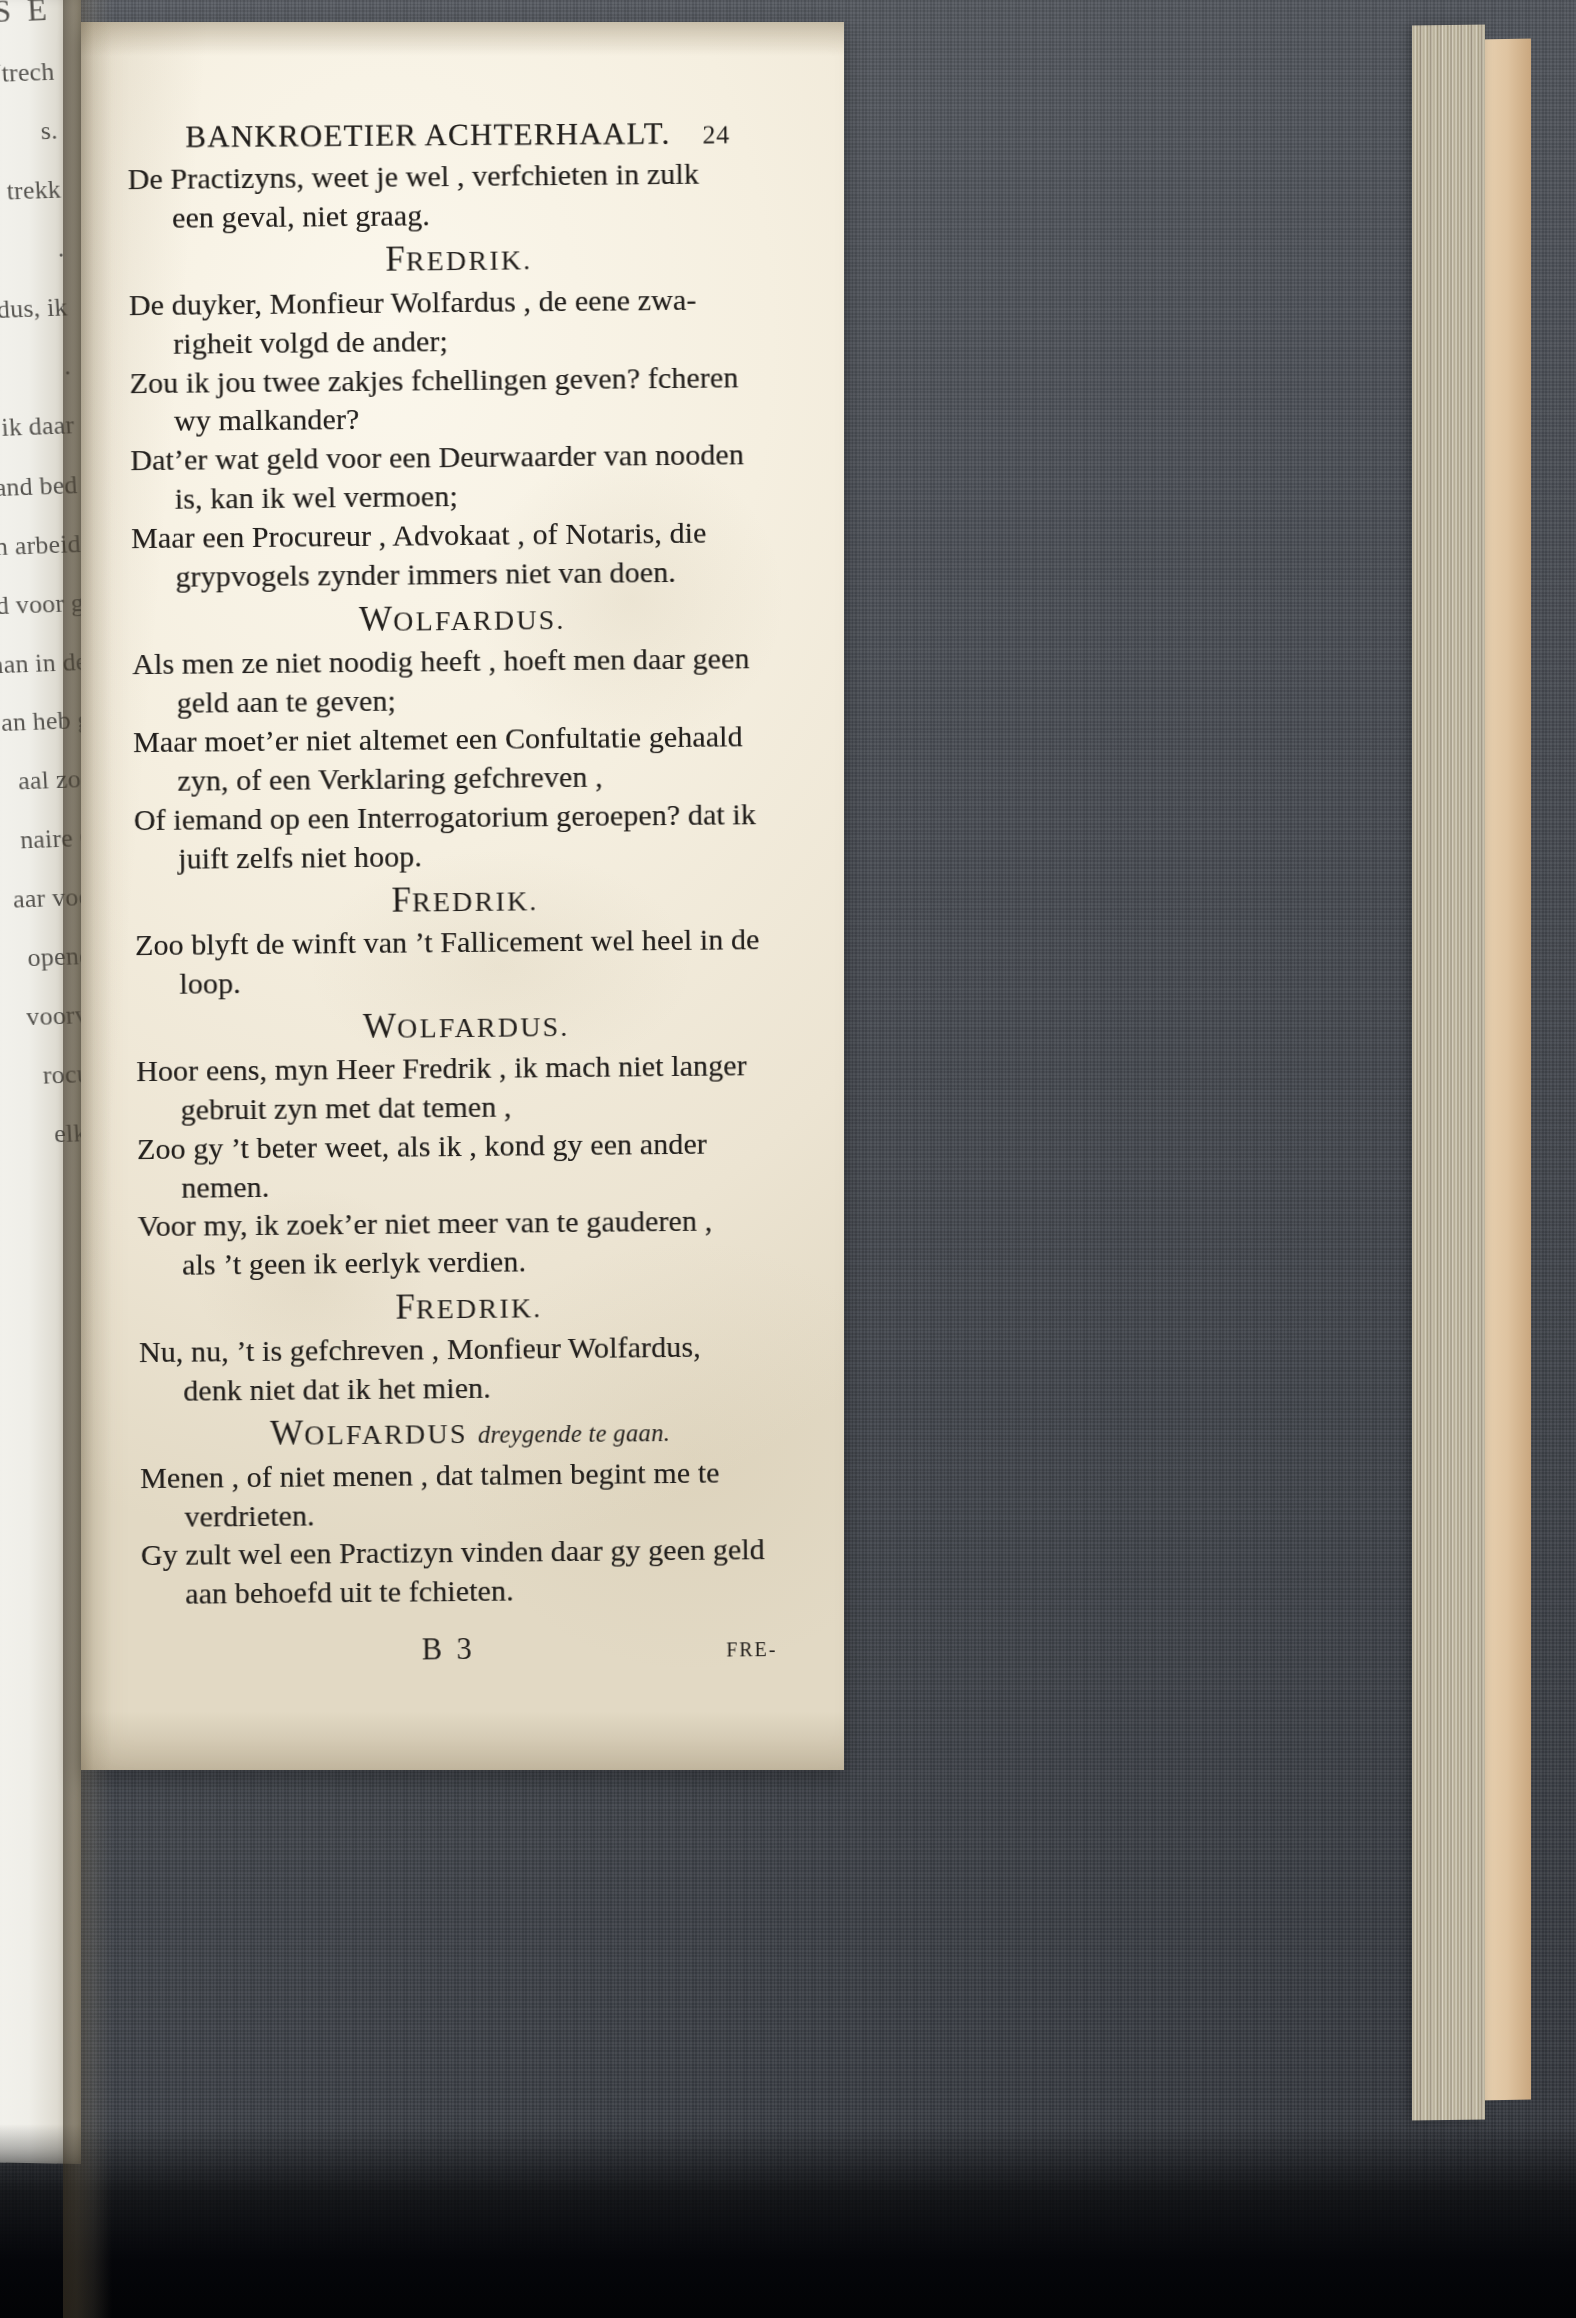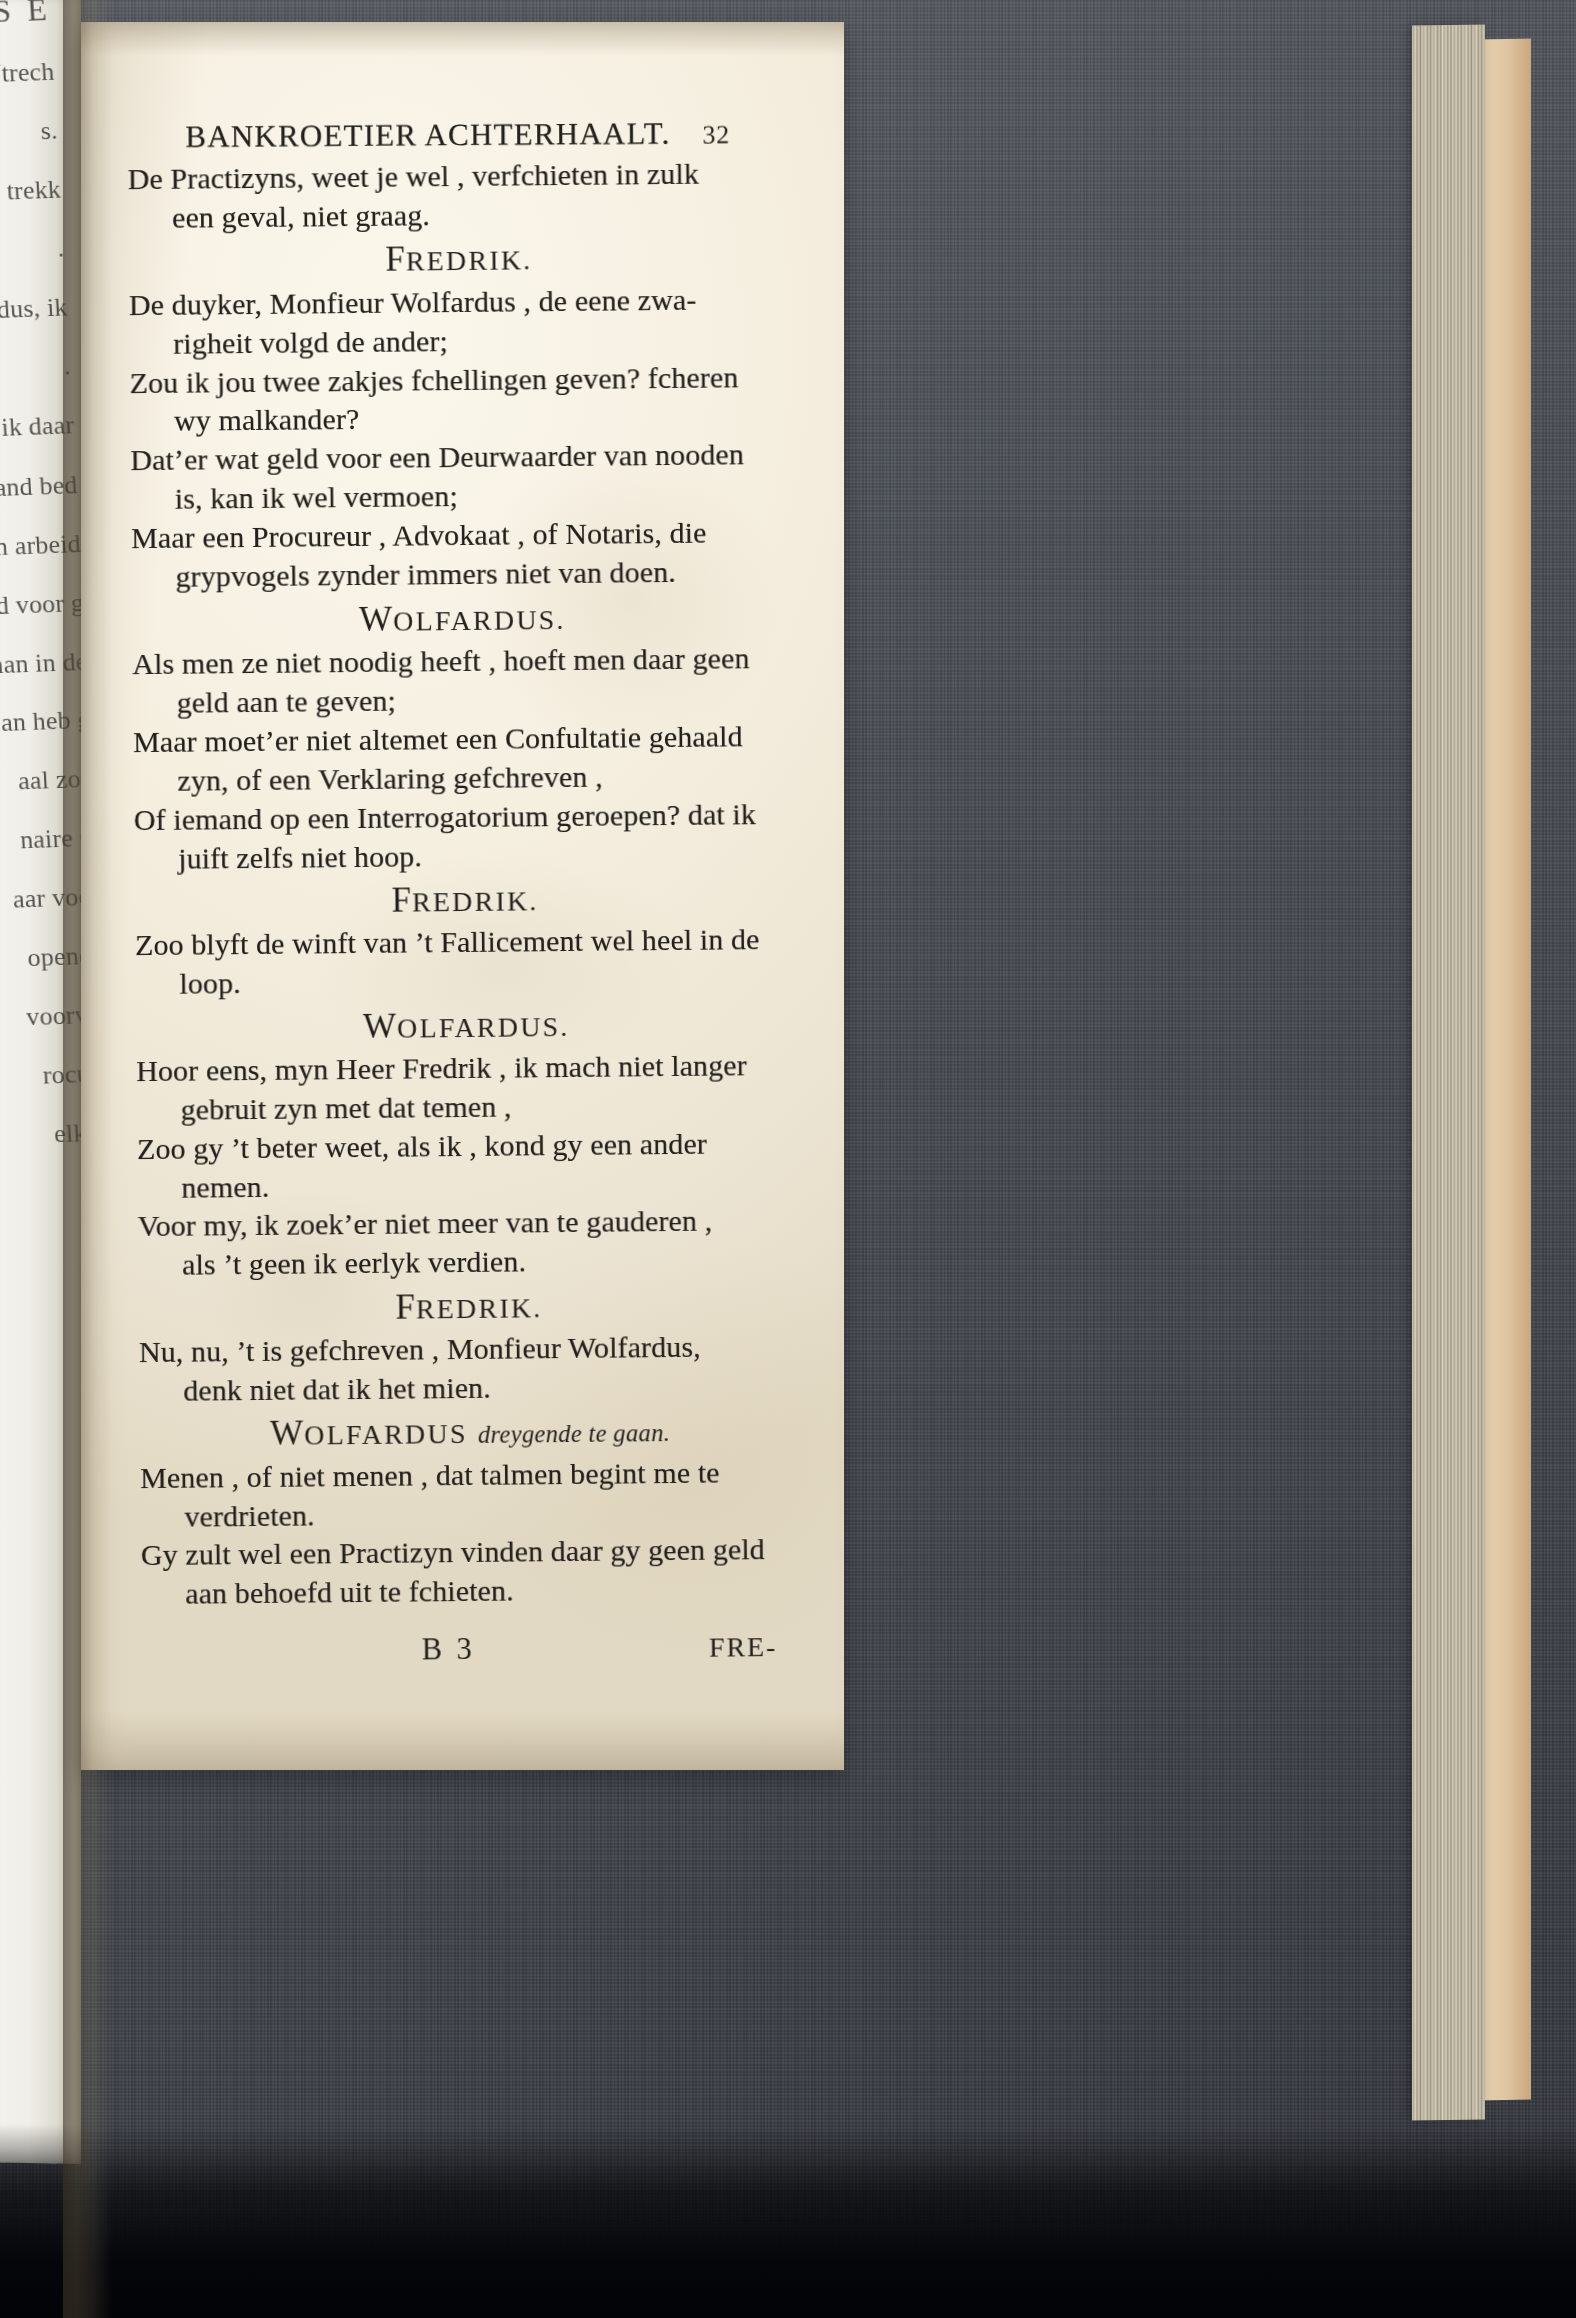--- a/index.html
+++ b/index.html
@@ -220,21 +220,21 @@
     align-items: baseline;
     margin-top: 22px;
     padding: 0 5.1px 0 0;
   }
   .sig {
     font-size: 30.5px;
     letter-spacing: 3.4px;
     margin-left: 280px;
   }
   .catchword {
-    font-size: 28px;
+    font-size: 20px;
     letter-spacing: 1.9px;
     margin-left: auto;
     margin-right: 20.4px;
   }
 
   
   .ink-soft { filter: blur(0.1px); }
 </style>
 </head>
 <body>
@@ -272,21 +272,21 @@
   </div>
 
   <div class="page">
     <div class="page-top-curl"></div>
     <div class="page-bottom-curl"></div>
 
     <div class="typeblock ink-soft">
 
       <div class="running-head">
         <span class="rh-title">BANKROETIER ACHTERHAALT.</span>
-        <span class="rh-folio">32</span>
+        <span class="rh-folio">24</span>
       </div>
 
       <div id="body-blocks">
           <div class="line">De Practizyns, weet je wel , verfchieten in zulk</div>
           <div class="line turn">een geval, niet graag.</div>
           <div class="speaker"><span class="cap">F</span><span>REDRIK.</span></div>
           <div class="line">De duyker, Monfieur Wolfardus , de eene zwa-</div>
           <div class="line turn">righeit volgd de ander;</div>
           <div class="line">Zou ik jou twee zakjes fchellingen geven? fcheren</div>
           <div class="line turn">wy malkander?</div>

